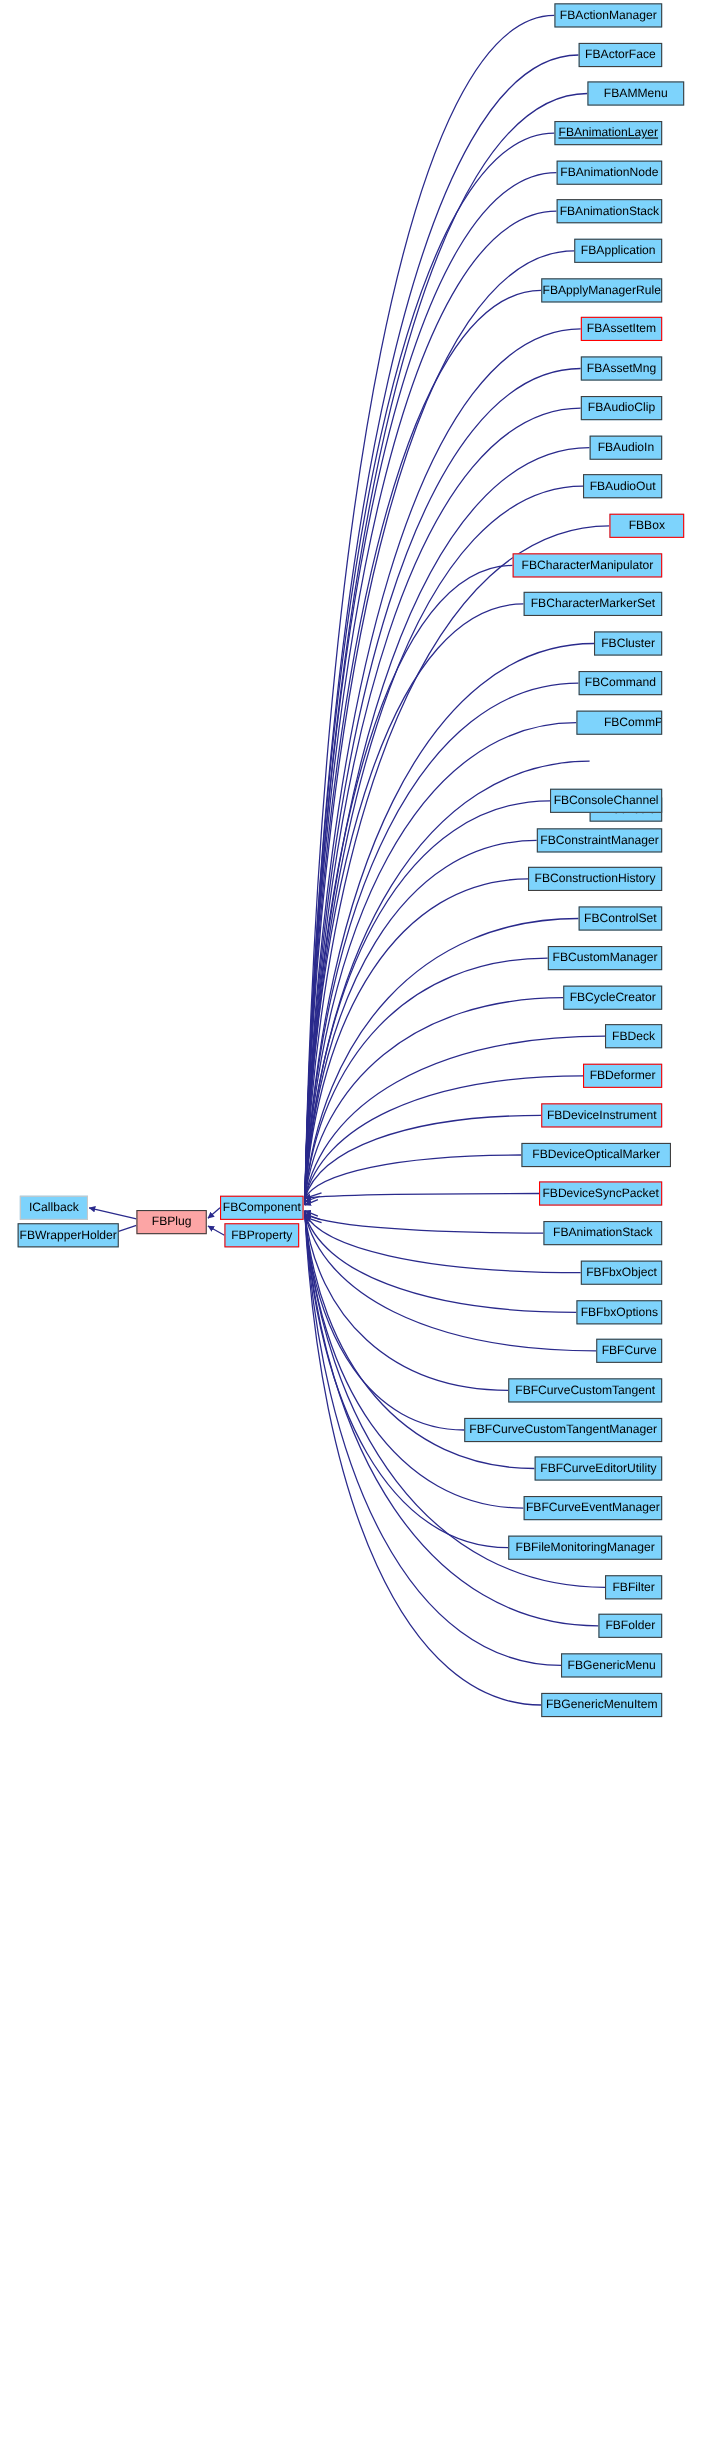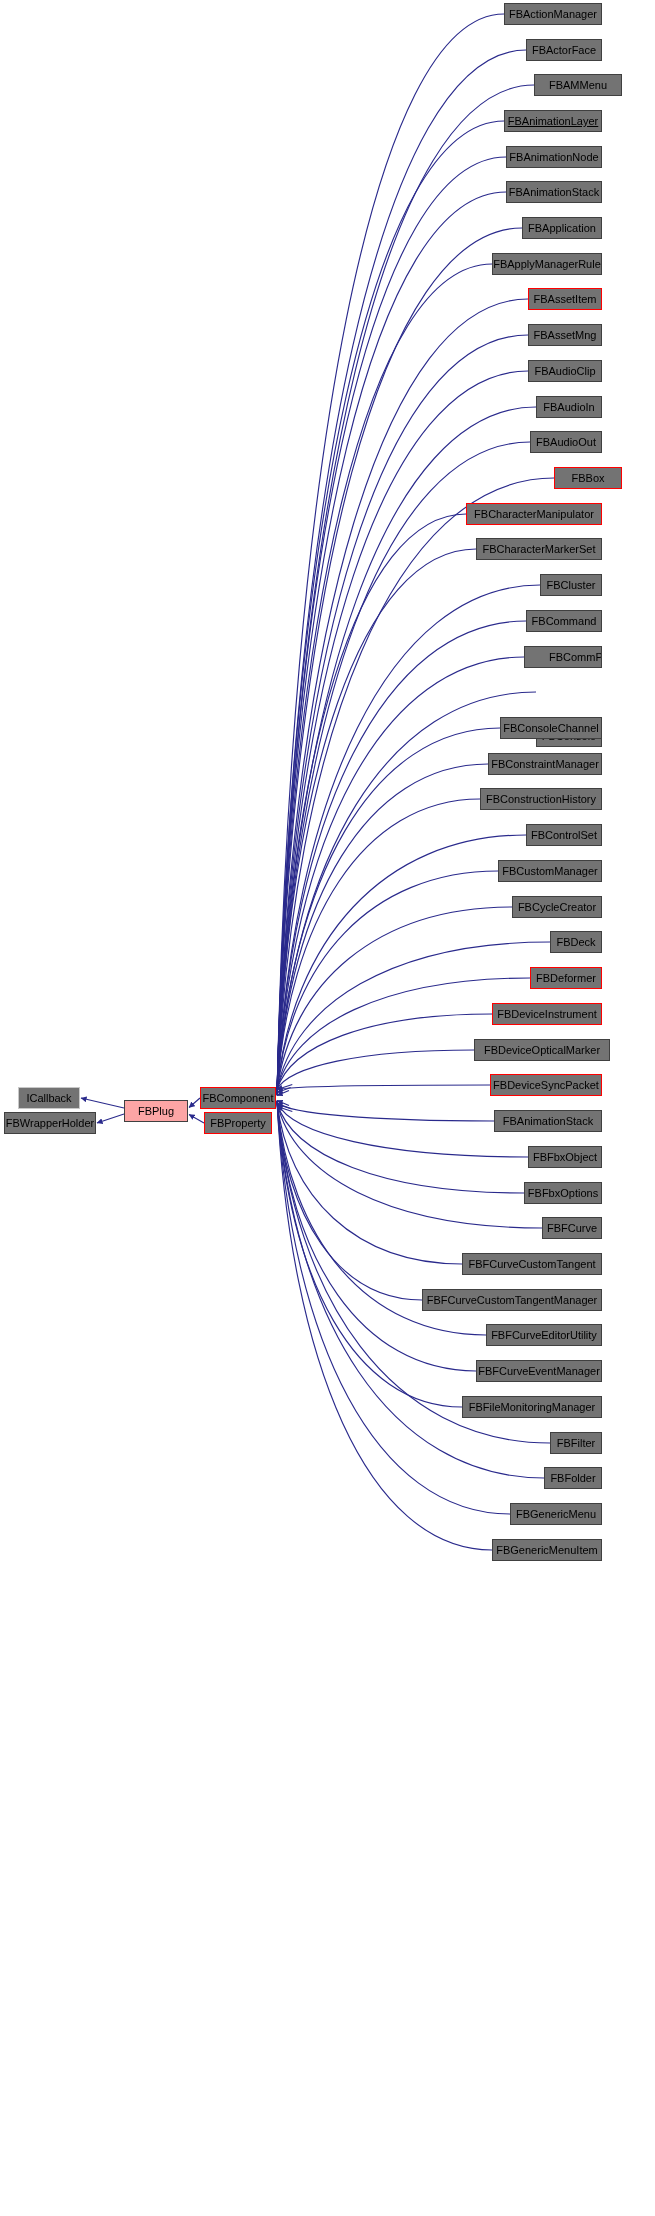--- a/index.html
+++ b/index.html
@@ -8,21 +8,21 @@
   #diagram{position:relative;width:655px;height:2216px;background:#fff;overflow:hidden;}
   #edges{position:absolute;left:0;top:0;width:655px;height:2216px;pointer-events:none;}
   .node{
     position:absolute;
     box-sizing:border-box;
     height:22px;
     line-height:20px;
     text-align:center;
     font-size:11px;
     color:#000;
-    background:#737373;
+    background:#7dd3fc;
     border:1px solid #404040;
     white-space:nowrap;
     overflow:hidden;
   }
   .node.red{border-color:#ff0000;}
   .node.gray-fill{background:#fca5a5;border-color:#404040;}
   .node.light{border-color:#c8c8c8;}
 </style>
 </head>
 <body>
@@ -84,21 +84,21 @@
       <path d="M 492.0 1550.0 C 367.3 1550.0 289.9 1361.2 277.0 1100.5" fill="none" stroke="#2a2a8c" stroke-width="1.15"></path>
       <path d="M 289.0 1090.5 L 277 1095.5" fill="none" stroke="#2a2a8c" stroke-width="1.15" marker-end="url(#ah)"></path>
       <path d="M 290.7 1087.5 L 277 1092.5" fill="none" stroke="#2a2a8c" stroke-width="1.15" marker-end="url(#ah)"></path>
       <path d="M 292.3 1084.5 L 277 1089.5" fill="none" stroke="#2a2a8c" stroke-width="1.15" marker-end="url(#ah)"></path>
       <path d="M 289.0 1105.5 L 277 1100.5" fill="none" stroke="#2a2a8c" stroke-width="1.15" marker-end="url(#ah)"></path>
       <path d="M 290.7 1108.5 L 277 1103.5" fill="none" stroke="#2a2a8c" stroke-width="1.15" marker-end="url(#ah)"></path>
       <path d="M 292.3 1111.5 L 277 1106.5" fill="none" stroke="#2a2a8c" stroke-width="1.15" marker-end="url(#ah)"></path>
     </svg>
 <div class="node gray-fill" style="left: 124px; top: 1100px; width: 64px;">FBPlug</div>
     <div class="node light" style="left: 18px; top: 1087px; width: 62px;">ICallback</div>
-    <div class="node" style="left: 4px; top: 1112px; width: 92px;">FBWrapperHolder</div>
+    <div class="node" style="left: 16px; top: 1112px; width: 92px;">FBWrapperHolder</div>
     <div class="node red" style="left: 200px; top: 1087px; width: 76px;">FBComponent</div>
     <div class="node red" style="left: 204px; top: 1112px; width: 68px;">FBProperty</div>
     <div class="node" style="left: 504px; top: 3px; width: 98px;">FBActionManager</div>
     <div class="node" style="left: 526px; top: 39px; width: 76px;">FBActorFace</div>
     <div class="node" style="left: 534px; top: 74px; width: 88px;">FBAMMenu</div>
     <div class="node" style="left: 504px; top: 110px; width: 98px; text-decoration: underline;">FBAnimationLayer</div>
     <div class="node" style="left: 506px; top: 146px; width: 96px;">FBAnimationNode</div>
     <div class="node" style="left: 506px; top: 181px; width: 96px;">FBAnimationStack</div>
     <div class="node" style="left: 522px; top: 217px; width: 80px;">FBApplication</div>
     <div class="node" style="left: 492px; top: 253px; width: 110px;">FBApplyManagerRule</div>

